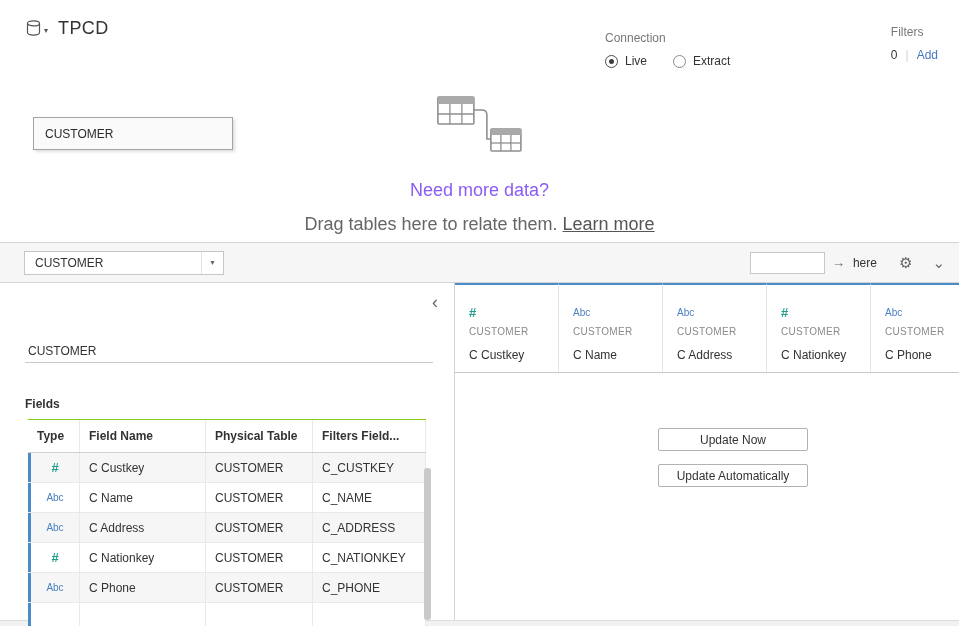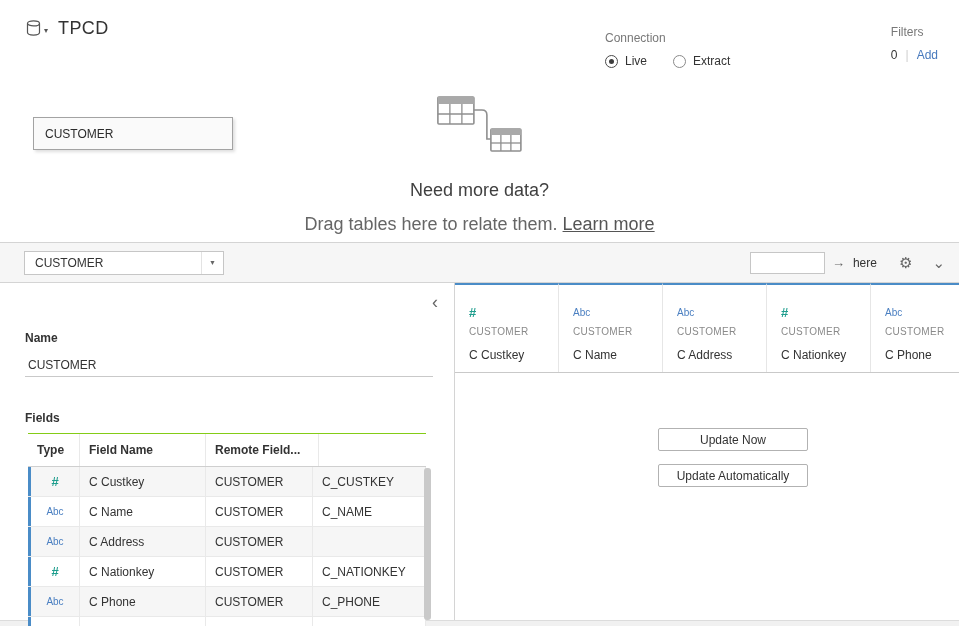--- a/index.html
+++ b/index.html
@@ -30,21 +30,21 @@
   .filters-row { margin-top:9px; display:flex; align-items:center; gap:8px; justify-content:flex-end; }
   .filters-divider { color:#cfcfcf; }
   .filters-add { color:var(--link,#4779bd); cursor:pointer; }
 
   
   .canvas { position:relative; height:155px; background:#fff; border-bottom:1px solid #d4d4d4; }
   .table-node { position:absolute; left:33px; top:29px; width:200px; height:33px;
                 background:#fafafa; border:1px solid #a3a3a3; box-shadow:2px 2px 3px rgba(0,0,0,.13);
                 display:flex; align-items:center; padding-left:11px; color:#2b2b2b; cursor:pointer; }
   .empty { position:absolute; left:50%; top:7px; transform:translateX(-50%); text-align:center; white-space:nowrap; }
-  .empty-title { font-size:18px; color:#404040; margin-top:20px; }
+  .empty-title { font-size:18px; color:#8b5cf6; margin-top:20px; }
   .empty-sub { font-size:18px; color:#666; margin-top:13px; }
   .learn-more { color:#555; text-decoration:underline; cursor:pointer; }
 
   
   .toolbar { height:40px; background:#f6f6f6; border-bottom:1px solid #d4d4d4;
              display:flex; align-items:center; justify-content:space-between; padding:0 14px 0 24px; }
   .tbl-select { width:200px; height:24px; background:#fff; border:1px solid #c6c6c6;
                 display:flex; align-items:center; justify-content:space-between;
                 padding-left:10px; cursor:pointer; }
   .sel-caret { width:22px; align-self:stretch; display:flex; align-items:center; justify-content:center;
@@ -184,30 +184,30 @@
       <span class="gear">⚙</span>
       <span class="chev">⌄</span>
     </div>
   </section>
 
   <div class="main">
 
     <aside class="meta">
       <span class="collapse">‹</span>
 
-      <div class="sec-label">Name</div>
       <div class="name-value">CUSTOMER</div>
 
       <div class="sec-label fields-label">Fields</div>
 
       <div class="fields-table">
         <div class="f-head">
           <div class="f-cell c-type">Type</div>
           <div class="f-cell c-fname">Field Name</div>
-          <div class="f-cell c-remote">Remote Field...</div>
+          <div class="f-cell c-ptable">Physical Table</div>
+          <div class="f-cell c-remote">Filters Field...</div>
         </div>
 
         <div class="f-row alt">
           <div class="f-cell c-type">
               <span class="type-icon type-num">#</span>
             </div>
           <div class="f-cell c-fname">C Custkey</div>
           <div class="f-cell c-ptable">CUSTOMER</div>
           <div class="f-cell c-remote">C_CUSTKEY</div>
         </div>
@@ -218,20 +218,21 @@
           <div class="f-cell c-fname">C Name</div>
           <div class="f-cell c-ptable">CUSTOMER</div>
           <div class="f-cell c-remote">C_NAME</div>
         </div>
         <div class="f-row alt">
           <div class="f-cell c-type">
               <span class="type-icon type-str">Abc</span>
             </div>
           <div class="f-cell c-fname">C Address</div>
           <div class="f-cell c-ptable">CUSTOMER</div>
+          <div class="f-cell c-remote">C_ADDRESS</div>
         </div>
         <div class="f-row">
           <div class="f-cell c-type">
               <span class="type-icon type-num">#</span>
             </div>
           <div class="f-cell c-fname">C Nationkey</div>
           <div class="f-cell c-ptable">CUSTOMER</div>
           <div class="f-cell c-remote">C_NATIONKEY</div>
         </div>
         <div class="f-row alt">

